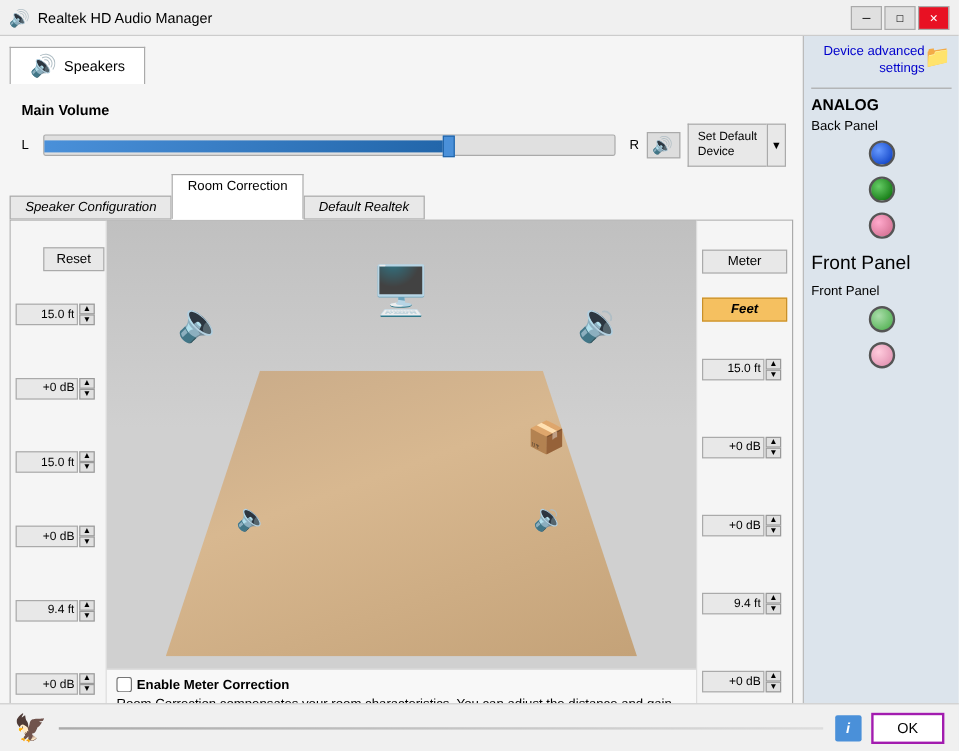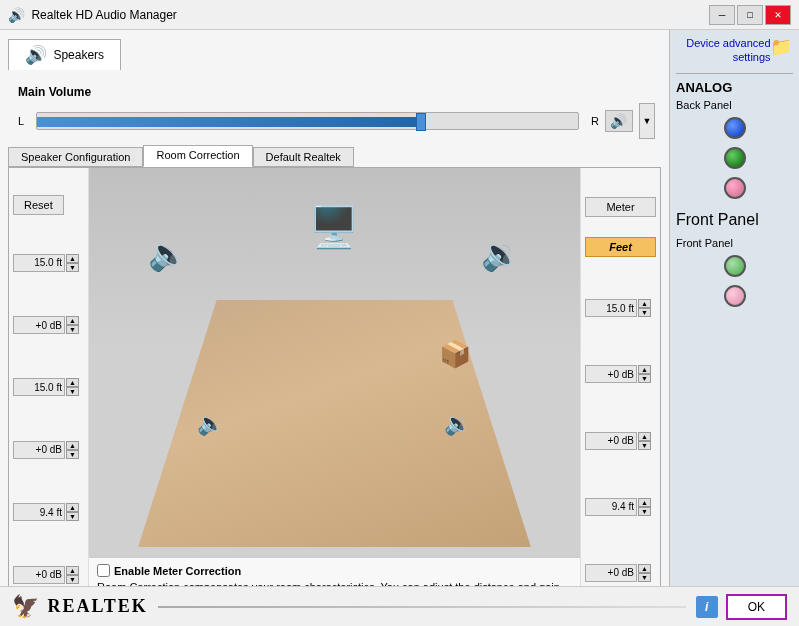--- a/index.html
+++ b/index.html
@@ -73,31 +73,31 @@
     .set-default-arrow {
       background: #e8e8e8; border: 1px solid #aaa;
       width: 16px; display: flex; align-items: center; justify-content: center;
       font-size: 9px; cursor: pointer;
     }
     .sub-tab {
       border: 1px solid #aaa; padding: 3px 12px; font-size: 11px;
       background: #e8e8e8; cursor: pointer;
     }
     .sub-tab.active { background: white; border-bottom-color: white; z-index: 1; }
-    .sub-tab:not(.active) { margin-top: 2px; }
-    .ctrl-row { display: flex; gap: 1px; margin-bottom: 6px; }
+    .sub-tab:not(.active) { margin-top: 18px; font-style: italic; }
+    .ctrl-row { display: flex; gap: 1px; margin-bottom: 16px; }
     .ctrl-input {
       width: 52px; height: 18px; background: #e8e8e8; border: 1px solid #aaa;
       font-size: 10px; text-align: right; padding: 0 2px;
     }
     .ctrl-spin { display: flex; flex-direction: column; }
     .spin-btn { width: 13px; height: 9px; background: #e0e0e0; border: 1px solid #999; font-size: 7px; display: flex; align-items: center; justify-content: center; cursor: pointer; }
     .meter-btn { background: #e8e8e8; border: 1px solid #aaa; padding: 3px 0; font-size: 11px; text-align: center; cursor: pointer; }
     .feet-btn { background: #f5c060; border: 1px solid #c8902a; padding: 3px 0; font-size: 11px; text-align: center; cursor: pointer; font-weight: bold; font-style: italic; }
-    .reset-btn { background: #e8e8e8; border: 1px solid #aaa; padding: 3px 10px; font-size: 11px; cursor: pointer; }
+    .reset-btn { background: #e8e8e8; border: 1px solid #aaa; padding: 3px 10px; font-size: 11px; cursor: pointer; margin-left: 23px; }
 
     
     .info-box {
       position: absolute; bottom: 0; left: 0; right: 0;
       background: #f8f8f8; border-top: 1px solid #ccc;
       padding: 6px 8px; font-size: 11px;
     }
     .info-box label { display: flex; align-items: center; gap: 4px; }
 
     
@@ -176,20 +176,21 @@
         <div class="volume-row" style="flex:1;">
           <span class="volume-lr">L</span>
           <div class="volume-slider-wrap" style="flex:1; margin:0 6px;">
             <div class="volume-slider-fill"></div>
             <div class="volume-thumb"></div>
           </div>
           <span class="volume-lr">R</span>
           <div class="volume-icon">🔊</div>
         </div>
         <div class="set-default-btn">
+          <div class="set-default-main" style="font-size:10px;line-height:1.2;">Set Default<br>Device</div>
           <div class="set-default-arrow">▼</div>
         </div>
       </div>
     </div>
 
     <div class="sub-tab-row">
       <div class="sub-tab">Speaker Configuration</div>
       <div class="sub-tab active">Room Correction</div>
       <div class="sub-tab">Default Realtek</div>
     </div>
@@ -332,18 +333,17 @@
     <div style="margin-top:8px;">Front Panel</div>
     <div style="font-size:11px;margin-bottom:2px;margin-top:8px;">Front Panel</div>
     <div class="connector-dot dot-ltgreen"></div>
     <div class="connector-dot dot-ltpink"></div>
   </div>
 </div>
 
 <div class="bottom-bar">
   <div class="realtek-logo">
     <span style="font-size:22px;">🦅</span>
-    <span class="realtek-text">REALTEK</span>
   </div>
   <div class="divider-line"></div>
   <button class="info-btn">i</button>
   <button class="ok-btn">OK</button>
 </div>
 
 </body></html>

